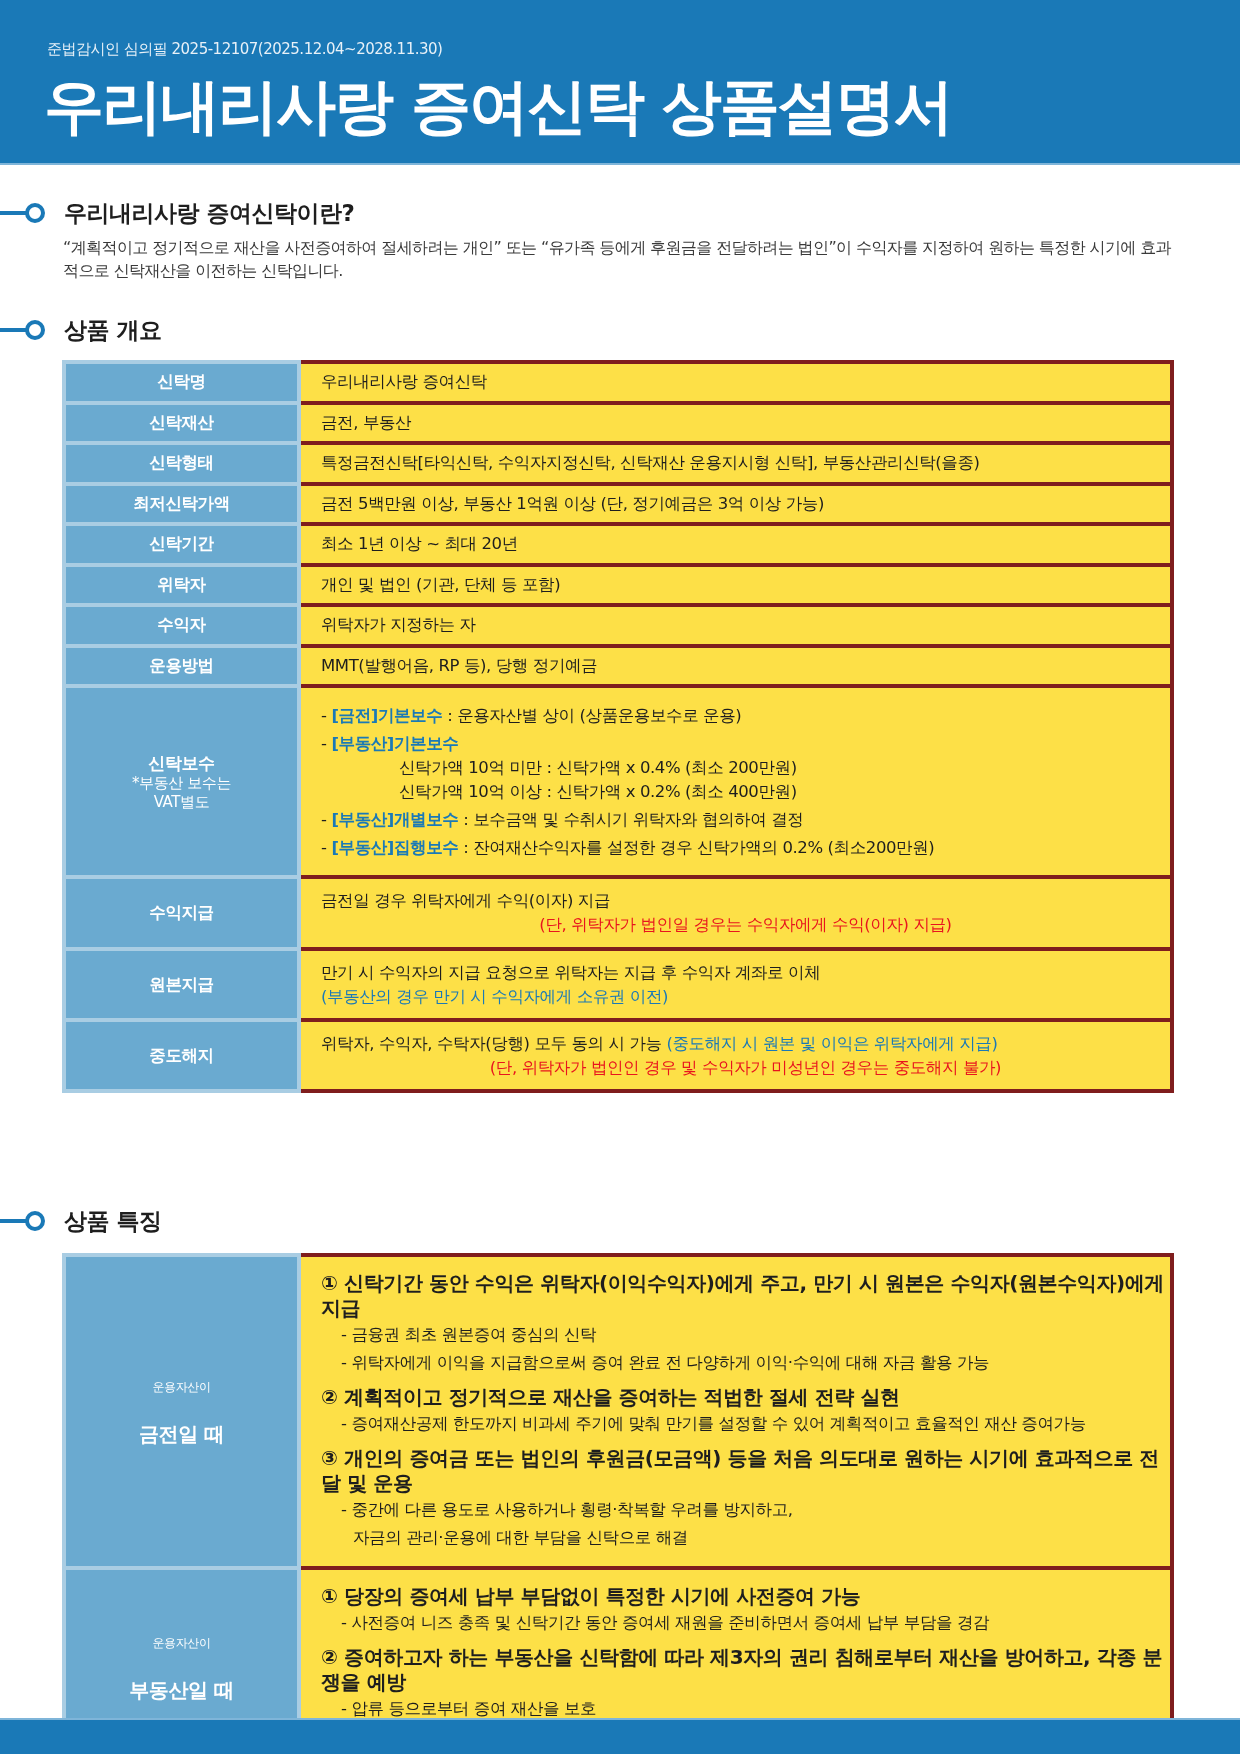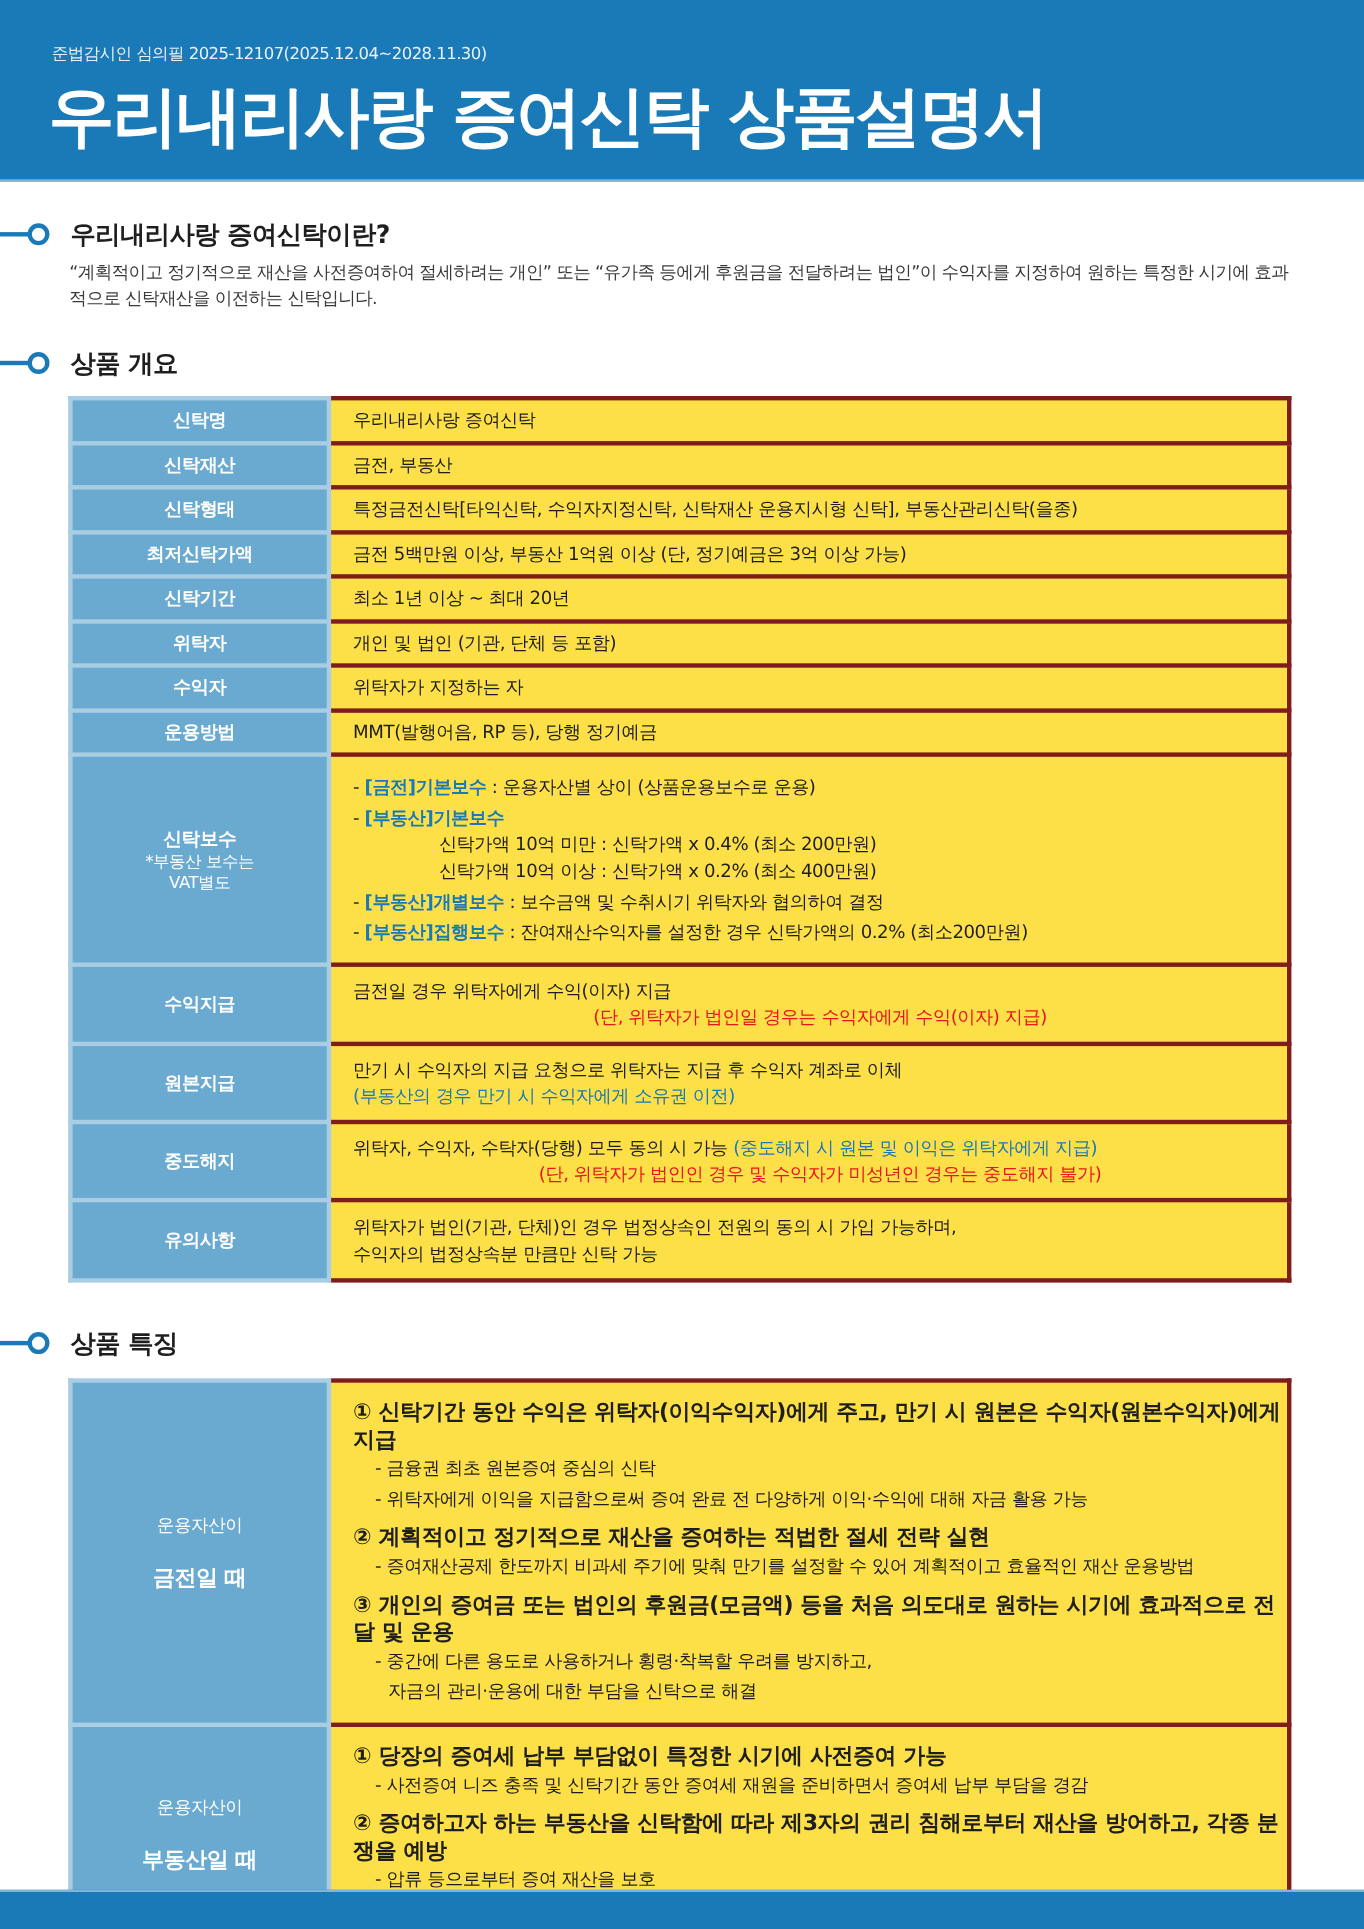--- a/index.html
+++ b/index.html
@@ -34,21 +34,21 @@
   .lbl .small { font-size: 15px; font-weight: normal; line-height: 19px; display: block; }
   .lbl .big { font-weight: bold; font-size: 17px; display: block; line-height: 22px; }
 
   .features { top: 1253px; width: 1112px; }
   .features col.c1 { width: 235px; }
   .features td.val { padding: 14px 0 14px 20px; }
   .feat-h { font-weight: bold; font-size: 20px; line-height: 25px; margin-top: 8px; }
   .feat-h:first-child { margin-top: 0; }
   .feat-s { padding-left: 20px; line-height: 28px; font-size: 16.5px; }
   .feat-s.cont { padding-left: 32px; }
-  .lbl .sm { font-size: 16px; font-weight: normal; line-height: 24px; display: block; text-align: center; }
+  .lbl .sm { font-size: 12px; font-weight: normal; line-height: 24px; display: block; text-align: center; }
   .lbl .lg { font-size: 20px; font-weight: bold; line-height: 30px; display: block; margin-top: 20px; }
 
   .footer { position: absolute; left: 0; top: 1718px; width: 1240px; height: 36px; background: #1a79b7; border-top: 2px solid #7fb5d9; }
 </style>
 </head>
 <body>
 
 <div class="header">
   <div class="review">준법감시인 심의필 2025-12107(2025.12.04~2028.11.30)</div>
   <div class="title">우리내리사랑 증여신탁 상품설명서</div>
@@ -138,27 +138,20 @@
     <td class="val">
       <div>만기 시 수익자의 지급 요청으로 위탁자는 지급 후 수익자 계좌로 이체</div>
       <div class="blue">(부동산의 경우 만기 시 수익자에게 소유권 이전)</div>
     </td>
   </tr>
   <tr style="height:71px;">
     <td class="lbl">중도해지</td>
     <td class="val">
       <div><span>위탁자, 수익자, 수탁자(당행) 모두 동의 시 가능 </span><span class="blue">(중도해지 시 원본 및 이익은 위탁자에게 지급)</span></div>
       <div class="red">(단, 위탁자가 법인인 경우 및 수익자가 미성년인 경우는 중도해지 불가)</div>
-    </td>
-  </tr>
-  <tr style="height:73px;">
-    <td class="lbl">유의사항</td>
-    <td class="val">
-      <div>위탁자가 법인(기관, 단체)인 경우 법정상속인 전원의 동의 시 가입 가능하며,</div>
-      <div>수익자의 법정상속분 만큼만 신탁 가능</div>
     </td>
   </tr>
 </tbody>
   </table>
 
 <div class="sec-head" style="top:1206px;">
   <div class="bullet">
       <div class="line"></div>
       <div class="ring"></div>
     </div>
@@ -174,21 +167,21 @@
       <tr style="height:263px;">
     <td class="lbl">
       <span class="sm">운용자산이</span>
       <span class="lg">금전일 때</span>
     </td>
     <td class="val">
       <div class="feat-h">① 신탁기간 동안 수익은 위탁자(이익수익자)에게 주고, 만기 시 원본은 수익자(원본수익자)에게 지급</div>
       <div class="feat-s">- 금융권 최초 원본증여 중심의 신탁</div>
       <div class="feat-s">- 위탁자에게 이익을 지급함으로써 증여 완료 전 다양하게 이익·수익에 대해 자금 활용 가능</div>
       <div class="feat-h">② 계획적이고 정기적으로 재산을 증여하는 적법한 절세 전략 실현</div>
-      <div class="feat-s">- 증여재산공제 한도까지 비과세 주기에 맞춰 만기를 설정할 수 있어 계획적이고 효율적인 재산 운용방법</div>
+      <div class="feat-s">- 증여재산공제 한도까지 비과세 주기에 맞춰 만기를 설정할 수 있어 계획적이고 효율적인 재산 증여가능</div>
       <div class="feat-h">③ 개인의 증여금 또는 법인의 후원금(모금액) 등을 처음 의도대로 원하는 시기에 효과적으로 전달 및 운용</div>
       <div class="feat-s">- 중간에 다른 용도로 사용하거나 횡령·착복할 우려를 방지하고,</div>
       <div class="feat-s cont">자금의 관리·운용에 대한 부담을 신탁으로 해결</div>
     </td>
   </tr>
   <tr style="height:172px;">
     <td class="lbl">
       <span class="sm">운용자산이</span>
       <span class="lg">부동산일 때</span>
     </td>

